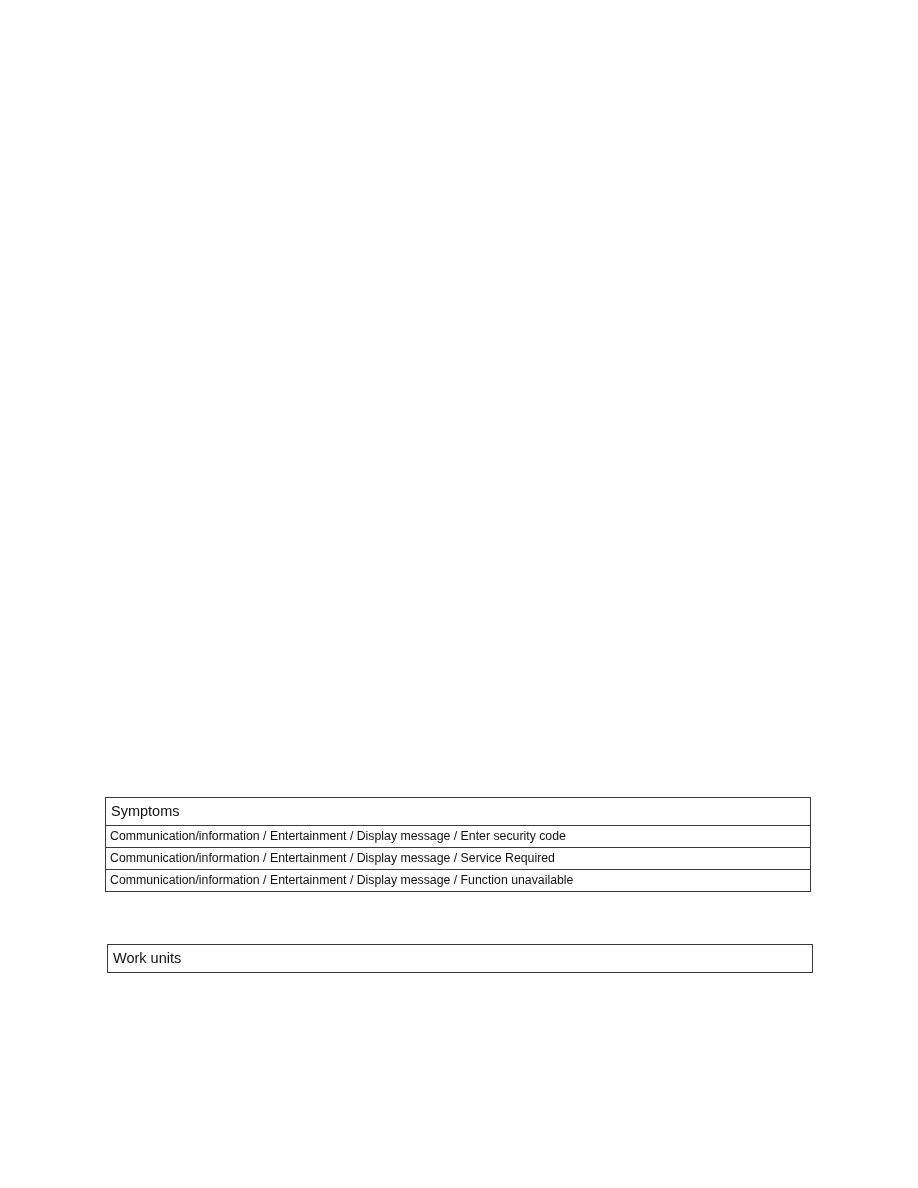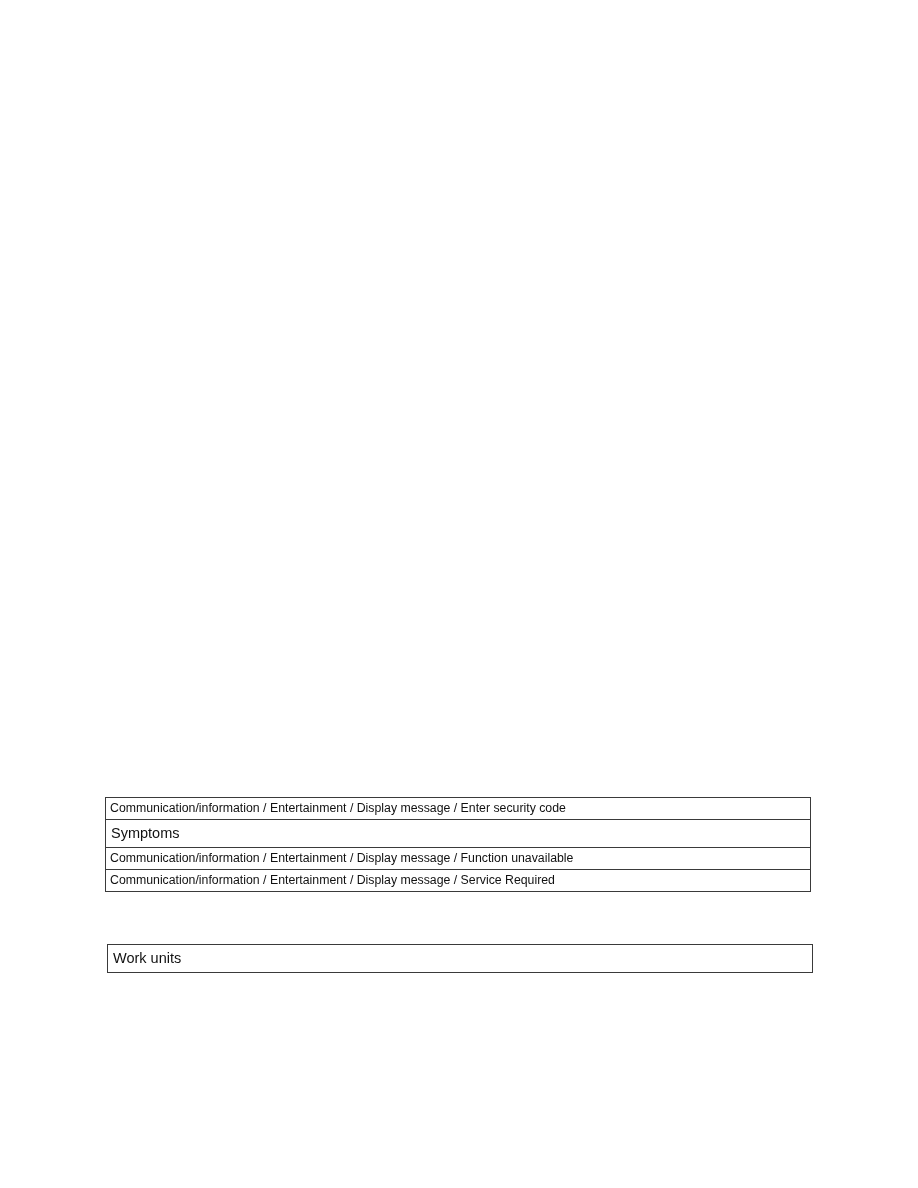--- a/index.html
+++ b/index.html
@@ -89,37 +89,37 @@
   }
 </style>
 </head>
 <body>
 
 <div class="page">
 
   <table class="symptoms-table">
     <tbody>
       <tr>
-        <td class="symptoms-row-cell">
-          <div class="symptoms-row-text">Communication/information / Entertainment / Display message / Enter security code</div>
-        </td>
-      </tr>
-      <tr>
         <td class="symptoms-header-cell">
           <div class="symptoms-header-text">Symptoms</div>
         </td>
       </tr>
       <tr>
         <td class="symptoms-row-cell">
-          <div class="symptoms-row-text">Communication/information / Entertainment / Display message / Function unavailable</div>
+          <div class="symptoms-row-text">Communication/information / Entertainment / Display message / Enter security code</div>
         </td>
       </tr>
       <tr>
         <td class="symptoms-row-cell">
           <div class="symptoms-row-text">Communication/information / Entertainment / Display message / Service Required</div>
+        </td>
+      </tr>
+      <tr>
+        <td class="symptoms-row-cell">
+          <div class="symptoms-row-text">Communication/information / Entertainment / Display message / Function unavailable</div>
         </td>
       </tr>
     </tbody>
   </table>
 
   <table class="workunits-table">
     <tbody>
       <tr>
         <td class="workunits-header-cell">
           <div class="workunits-header-text">Work units</div>

